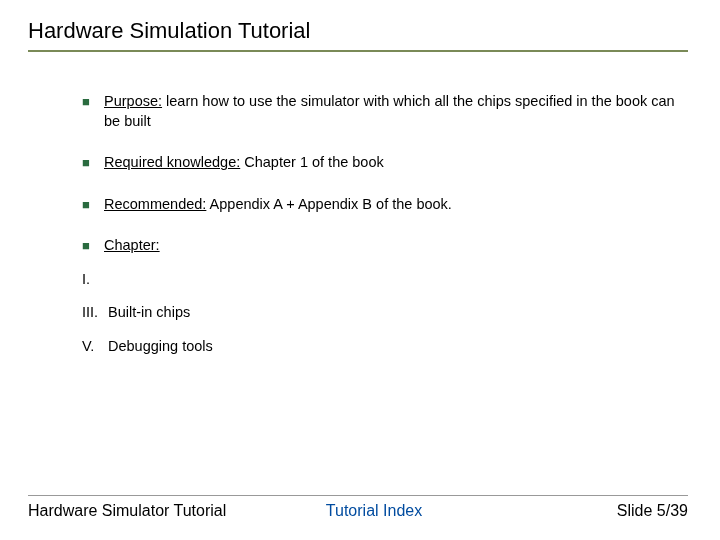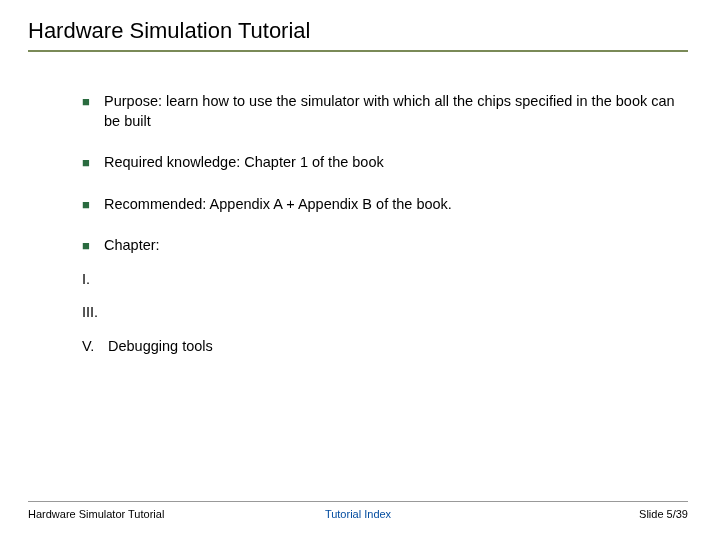--- a/index.html
+++ b/index.html
@@ -3,27 +3,27 @@
 <meta charset="utf-8">
 <style>
   * { box-sizing: border-box; margin: 0; padding: 0; }
   html, body { width: 720px; height: 540px; font-family: Arial, Helvetica, sans-serif; background: #fff; color: #000; }
   .slide { width: 716px; height: 540px; position: relative; padding: 18px 28px 0 28px; }
   .title { font-size: 22px; font-weight: 400; padding-bottom: 6px; border-bottom: 2px solid #7a8a57; margin-bottom: 40px; }
   .body { padding-left: 54px; font-size: 14.5px; line-height: 1.35; }
   .bullet-row { display: flex; align-items: flex-start; margin-bottom: 22px; }
   .bullet { color: #2a6b3f; font-size: 13px; width: 22px; flex: 0 0 22px; line-height: 1.5; }
   .bullet-text { flex: 1; }
-  .u { }
+  .u { text-decoration: underline; }
   .link { cursor: pointer; }
-  .link-blue { color: #004b9f; }
+  .link-blue { color: #004b9f; margin-left: 16px; }
   .contents-list { padding-left: 0; }
   .contents-item { display: flex; margin-bottom: 14px; font-size: 14.5px; }
   .roman { width: 26px; flex: 0 0 26px; }
-  .footer { position: absolute; left: 28px; right: 28px; bottom: 20px; border-top: 1px solid #999; padding-top: 6px; display: flex; justify-content: space-between; align-items: center; font-size: 11px; }
+  .footer { position: absolute; left: 28px; right: 28px; bottom: 20px; border-top: 1px solid #999; padding-top: 6px; display: flex; justify-content: space-between; align-items: center; font-size: 16px; }
   .footer .center { position: absolute; left: 50%; transform: translateX(-50%); }
 </style>
 </head>
 <body>
 
 <div class="slide">
 
   <div class="title">Hardware Simulation Tutorial</div>
 
   <div class="body">
@@ -57,20 +57,21 @@
         <span class="u">Chapter:</span>
       </div>
     </div>
 
     <div class="contents-list">
       <div class="contents-item">
         <span class="roman">I.</span>
       </div>
       <div class="contents-item">
         <span class="roman">III.</span>
+        <span class="link">Built-in chips</span>
       </div>
       <div class="contents-item">
         <span class="roman">V.</span>
         <span class="link">Debugging tools</span>
       </div>
     </div>
 
   </div>
 
   <div class="footer">

